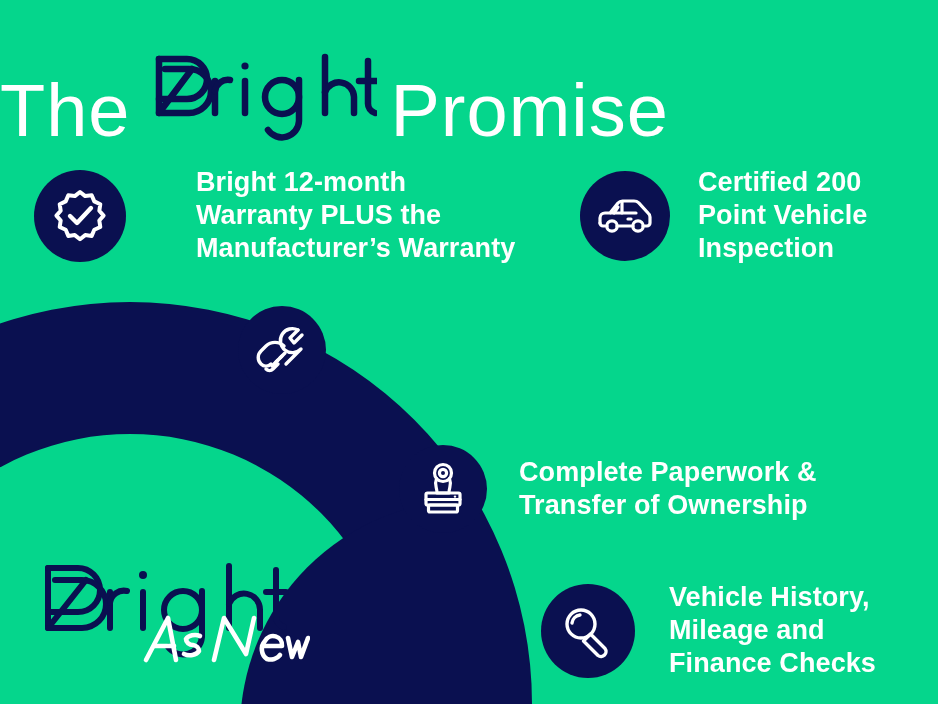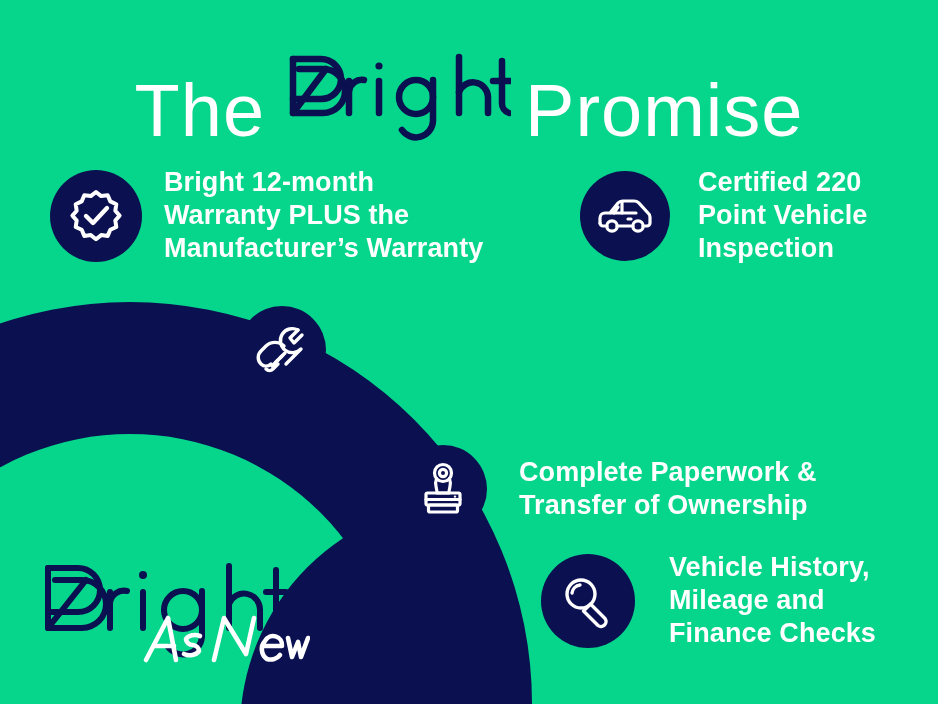--- a/index.html
+++ b/index.html
@@ -24,21 +24,21 @@
     height: 704px;
     pointer-events: none;
   }
 
   
   .headline {
     position: absolute;
     top: 44px;
     left: 0;
     width: 938px;
-    text-align: center;
+    text-align: left;
     white-space: nowrap;
     z-index: 5;
   }
   .headline-word {
     display: inline-block;
     vertical-align: baseline;
     font-size: 74px;
     font-weight: 300;
     letter-spacing: 1px;
     color: #ffffff;
@@ -74,25 +74,25 @@
     margin-left: 22px;
     color: #ffffff;
     font-size: 27px;
     font-weight: bold;
     line-height: 1.23;
     letter-spacing: 0.1px;
     white-space: pre-line;
   }
 
   
-  #feature-1 { top: 166px; left: 50px;  }
+  #feature-1 { top: 166px; left: 34px; gap: 48px;  }
   #feature-2 { top: 166px; left: 580px; }
   #feature-3 { top: 306px; left: 238px; }
   #feature-4 { top: 445px; left: 399px; }
-  #feature-5 { top: 551px; left: 541px; }
+  #feature-5 { top: 581px; left: 541px; }
 
   #feature-1 .feature-icon { width: 92px; height: 92px; }
   #feature-2 .feature-icon { width: 90px; height: 90px; }
   #feature-3 .feature-icon { width: 88px; height: 88px; }
   #feature-4 .feature-icon { width: 88px; height: 88px; }
   #feature-5 .feature-icon { width: 94px; height: 94px; }
 
   #feature-2 .feature-text { margin-left: 28px; }
   #feature-3 .feature-text { margin-left: 30px; }
   #feature-4 .feature-text { margin-left: 32px; }
@@ -176,21 +176,21 @@
           <path d="M11,32 L7,32 a3,3 0 0,1 -3,-3"></path>
           <circle cx="16" cy="32" r="5.2"></circle>
           <circle cx="42" cy="32" r="5.2"></circle>
           <path d="M15,19 L40,19"></path>
           <path d="M26,8 L26,19"></path>
           <path d="M18,19 L22,13"></path>
           <path d="M32,25 L35,25"></path>
         </g>
       </svg>
     </span>
-    <span class="feature-text">Certified 220
+    <span class="feature-text">Certified 200
 Point Vehicle
 Inspection</span>
   </div>
 
   <div class="feature" id="feature-3">
     <span class="feature-icon">
       <svg width="56" height="56" viewBox="0 0 56 56" xmlns="http://www.w3.org/2000/svg">
         <g fill="none" stroke="#ffffff" stroke-width="3.4" stroke-linecap="round" stroke-linejoin="round">
 
           <path d="M44,8 a12,12 0 1,0 3,19 L32,42"></path>

